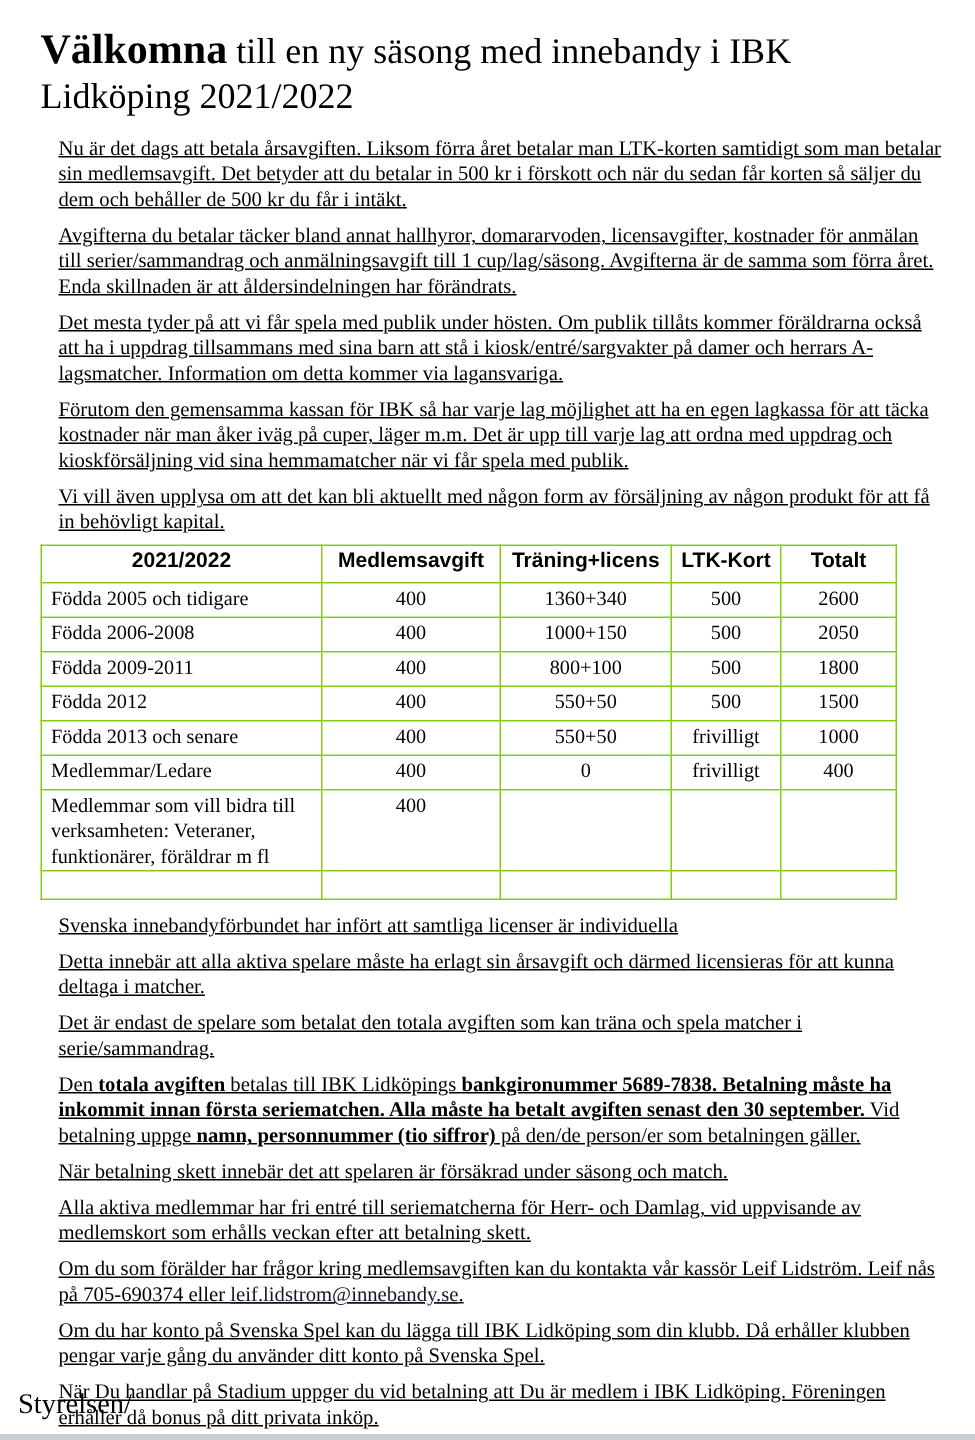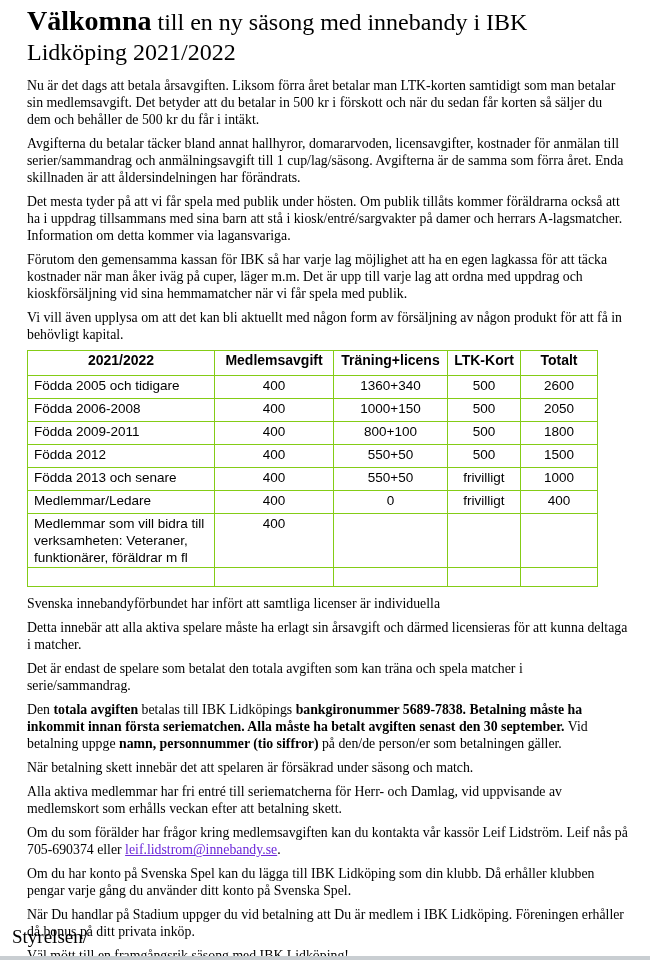--- a/index.html
+++ b/index.html
@@ -6,21 +6,21 @@
   body {
     width: 650px; height: 960px;
     background: #ffffff;
     font-family: "Liberation Serif", serif;
     color: #000000;
     overflow: hidden;
   }
   .page {
     position: relative;
     width: 650px; height: 960px;
-    padding: 4px 22px 0 27px;
+    padding: 17px 22px 0 27px;
     box-sizing: border-box;
     overflow: hidden;
   }
   .page-edge-bottom {
     position: absolute;
     left: 0; bottom: 0;
     width: 650px; height: 4px;
     background: #c9ced2;
   }
   h1.doc-title {
@@ -28,27 +28,28 @@
     font-weight: normal;
     font-size: 24px;
     line-height: 1.22;
     letter-spacing: 0px;
   }
   h1.doc-title .t-lead {
     font-weight: bold;
     font-size: 28px;
   }
   p.doc-par {
-    margin: 0 0 7px 0;
+    margin: 0 0 7px 12px;
     font-size: 13.8px;
     line-height: 17px;
+    text-decoration: underline;
   }
   p.doc-par b { font-weight: bold; }
   a.email-link {
-    color: #6d28d9;
+    color: #0f172a;
     text-decoration: underline;
     cursor: pointer;
   }
   table.fees {
     width: 570px;
     border-collapse: collapse;
     table-layout: fixed;
     margin: 4px 0 8px 0;
     font-family: "Liberation Sans", sans-serif;
     font-size: 13.5px;
@@ -64,21 +65,21 @@
     vertical-align: top;
     line-height: 17px;
     overflow: hidden;
   }
   table.fees th {
     font-weight: bold;
     font-size: 14px;
     text-align: center;
     height: 22px;
   }
-  table.fees td { height: 20px; }
+  table.fees td { height: 20px; font-family: Liberation Serif, serif; }
   table.fees td.num { text-align: center; }
   table.fees tr.empty-row td { height: 16px; }
   .signature {
     position: absolute;
     left: 12px; bottom: 12px;
     font-size: 19px;
     margin: 0;
   }
 </style>
 </head>

